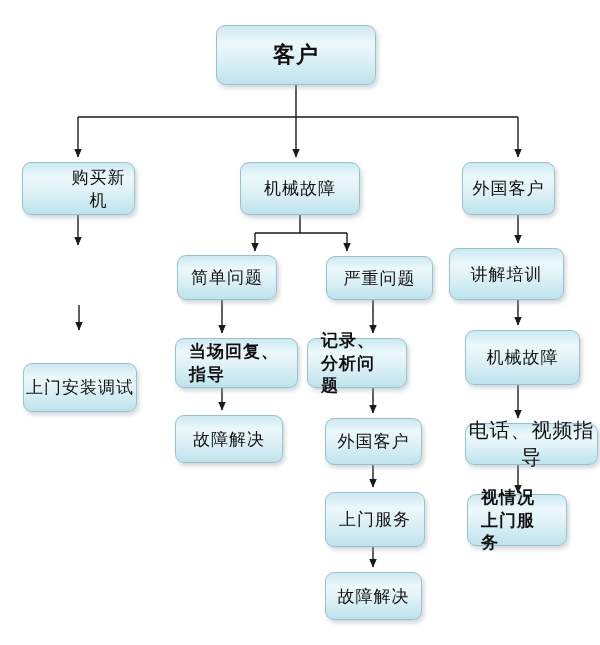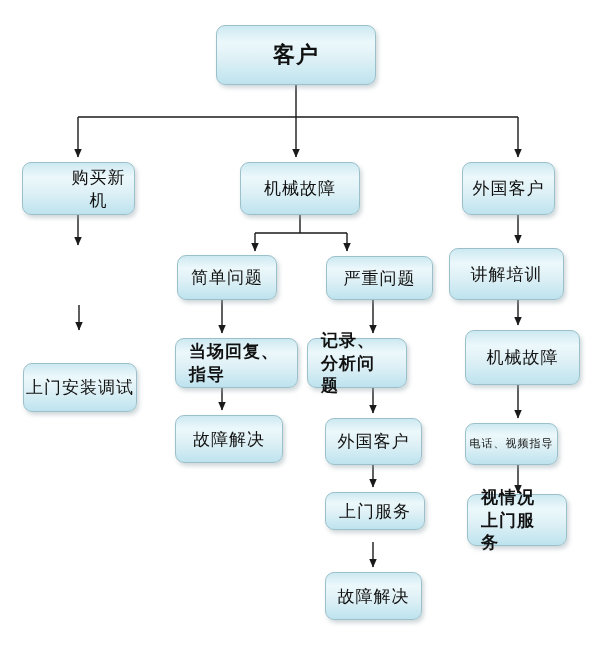--- a/index.html
+++ b/index.html
@@ -79,17 +79,17 @@
     <div class="node" style="left: 462px; top: 162px; width: 93px; height: 53px; color: rgb(17, 17, 17);">外国客户</div>
     <div class="node" style="left: 177px; top: 255px; width: 100px; height: 45px; color: rgb(17, 17, 17);">简单问题</div>
     <div class="node" style="left: 326px; top: 256px; width: 107px; height: 44px; color: rgb(17, 17, 17);">严重问题</div>
     <div class="node" style="left: 449px; top: 248px; width: 115px; height: 52px; color: rgb(17, 17, 17);">讲解培训</div>
     <div class="node" style="left: 23px; top: 335px; width: 114px; height: 49px; color: rgb(17, 17, 17); margin-top: 28px;">上门安装调试</div>
     <div class="node wrap" style="left: 175px; top: 338px; width: 123px; height: 50px; color: rgb(17, 17, 17);">当场回复、指导</div>
     <div class="node wrap" style="left: 307px; top: 338px; width: 100px; height: 50px; color: rgb(17, 17, 17);">记录、分析问题</div>
     <div class="node" style="left: 465px; top: 330px; width: 115px; height: 55px; color: rgb(17, 17, 17);">机械故障</div>
     <div class="node" style="left: 175px; top: 415px; width: 108px; height: 48px; color: rgb(17, 17, 17);">故障解决</div>
     <div class="node" style="left: 325px; top: 418px; width: 97px; height: 47px; color: rgb(17, 17, 17);">外国客户</div>
-    <div class="node" style="left: 465px; top: 423px; width: 93px; height: 42px; font-size: 11px; color: rgb(17, 17, 17);">电话、视频指导</div>
-    <div class="node" style="left: 325px; top: 492px; width: 100px; height: 38px; color: rgb(17, 17, 17);">上门服务</div>
+    <div class="node" style="left: 465px; top: 423px; width: 133px; height: 42px; font-size: 20px; color: rgb(17, 17, 17); font-family: Liberation Serif, serif;">电话、视频指导</div>
+    <div class="node" style="left: 325px; top: 492px; width: 100px; height: 55px; color: rgb(17, 17, 17);">上门服务</div>
     <div class="node wrap" style="left: 467px; top: 494px; width: 100px; height: 52px; color: rgb(17, 17, 17);">视情况上门服务</div>
     <div class="node" style="left: 325px; top: 572px; width: 97px; height: 48px; color: rgb(17, 17, 17);">故障解决</div>
   </div>
 
 </body></html>

